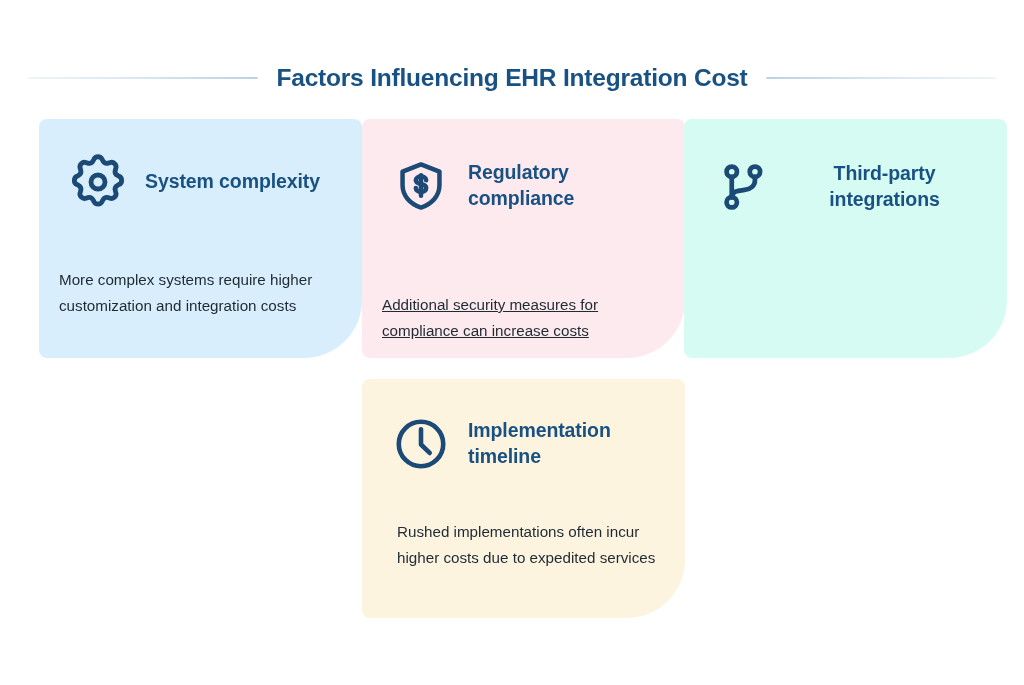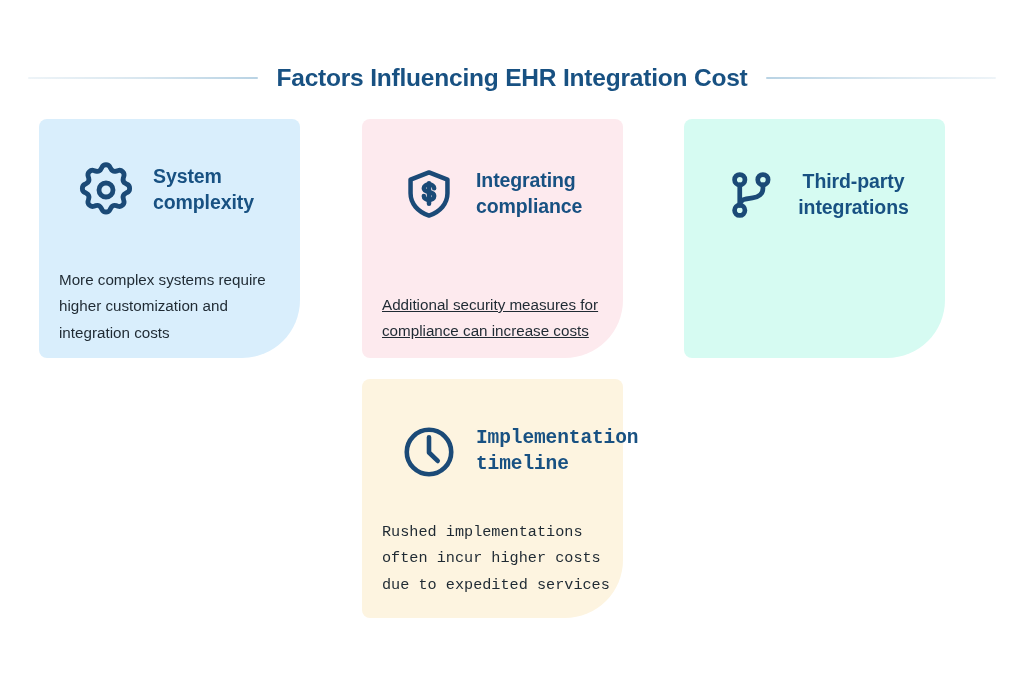--- a/index.html
+++ b/index.html
@@ -50,30 +50,30 @@
     font-size: 24.5px;
     font-weight: bold;
     color: #185182;
     letter-spacing: -0.2px;
     white-space: nowrap;
   }
 
   
   .card {
     position: absolute;
-    width: 261px;
+    width: 323px;
     height: 239px;
     border-radius: 8px 8px 58px 8px;
-    padding: 16px;
+    padding: 8px;
   }
 
   .card-blue  { left: 39px;  top: 119px; background: #d9eefc; }
   .card-pink  { left: 362px; top: 119px; background: #fdeaee; }
   .card-mint  { left: 684px; top: 119px; background: #d6fbf2; text-align: center; }
-  .card-cream { left: 362px; top: 379px; background: #fdf4e0; font-family: Liberation Mono, monospace; }
+  .card-cream { left: 362px; top: 379px; background: #fdf4e0; }
 
   .card-head {
     display: flex;
     align-items: center;
     gap: 16px;
     padding: 26px 20px 0 20px;
   }
 
   .card-icon {
     flex: 0 0 auto;
@@ -98,21 +98,21 @@
     left: 20px;
     right: 10px;
     font-size: 15.2px;
     line-height: 1.74;
     color: #1f2a33;
   }
 
   .body-blue  { top: 148px; }
   .body-pink  { top: 173px; text-decoration: underline; }
   .body-mint  { top: 145px; }
-  .body-cream { top: 140px; }
+  .body-cream { top: 140px; margin-left: 15px; }
 
   
   .head-blue  { padding-top: 24px; }
   .head-pink  { padding-top: 28px; }
   .head-mint  { padding-top: 29px; }
   .head-cream { padding-top: 26px; }
 </style>
 </head>
 <body>
 
@@ -139,21 +139,21 @@
 
   <div class="card card-pink">
     <div class="card-head head-pink">
       <span class="card-icon">
         <svg width="54" height="54" viewBox="0 0 24 24" fill="none" stroke="#1b4a77" stroke-width="2" stroke-linecap="round" stroke-linejoin="round">
           <path d="M12 2.4 3.8 5.6v6.1c0 4.6 3.3 8.3 8.2 9.9 4.9-1.6 8.2-5.3 8.2-9.9V5.6z"></path>
           <path d="M12 7.2v9.1"></path>
           <path d="M14.3 9.4c0-1-1-1.6-2.3-1.6s-2.3.6-2.3 1.6 1 1.4 2.3 1.7 2.3.7 2.3 1.8-1 1.7-2.3 1.7-2.3-.7-2.3-1.7"></path>
         </svg>
       </span>
-      <div class="card-title">Integrating compliance</div>
+      <div class="card-title">Regulatory compliance</div>
     </div>
     <div class="card-body body-pink">Additional security measures for compliance can increase costs</div>
   </div>
 
   <div class="card card-mint">
     <div class="card-head head-mint">
       <span class="card-icon">
         <svg width="54" height="54" viewBox="0 0 24 24" fill="none" stroke="#1b4a77" stroke-width="2.1" stroke-linecap="round" stroke-linejoin="round">
           <circle cx="7" cy="5.2" r="2.3"></circle>
           <circle cx="7" cy="18.8" r="2.3"></circle>

